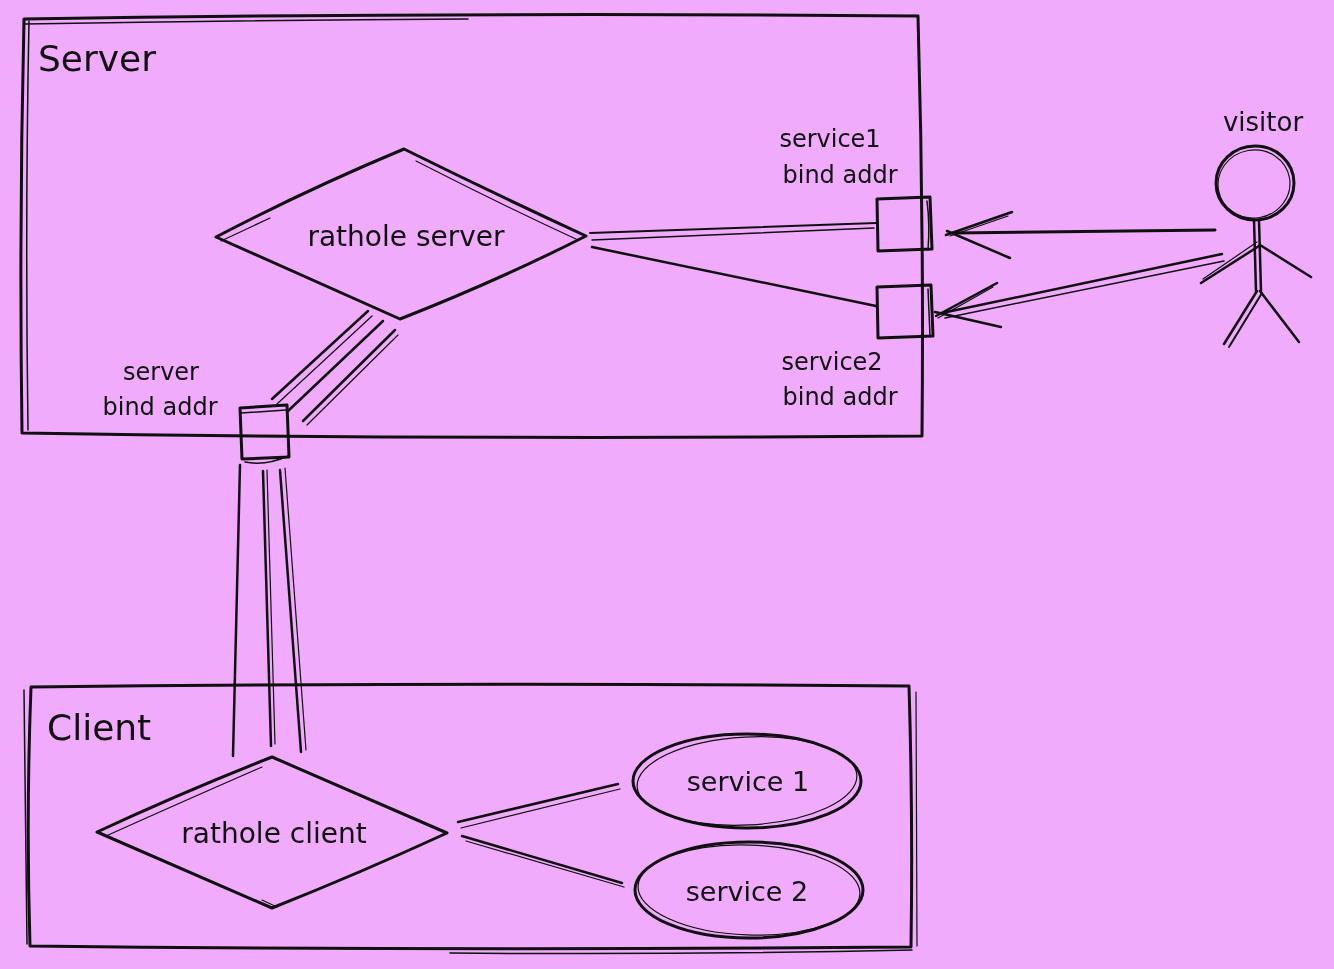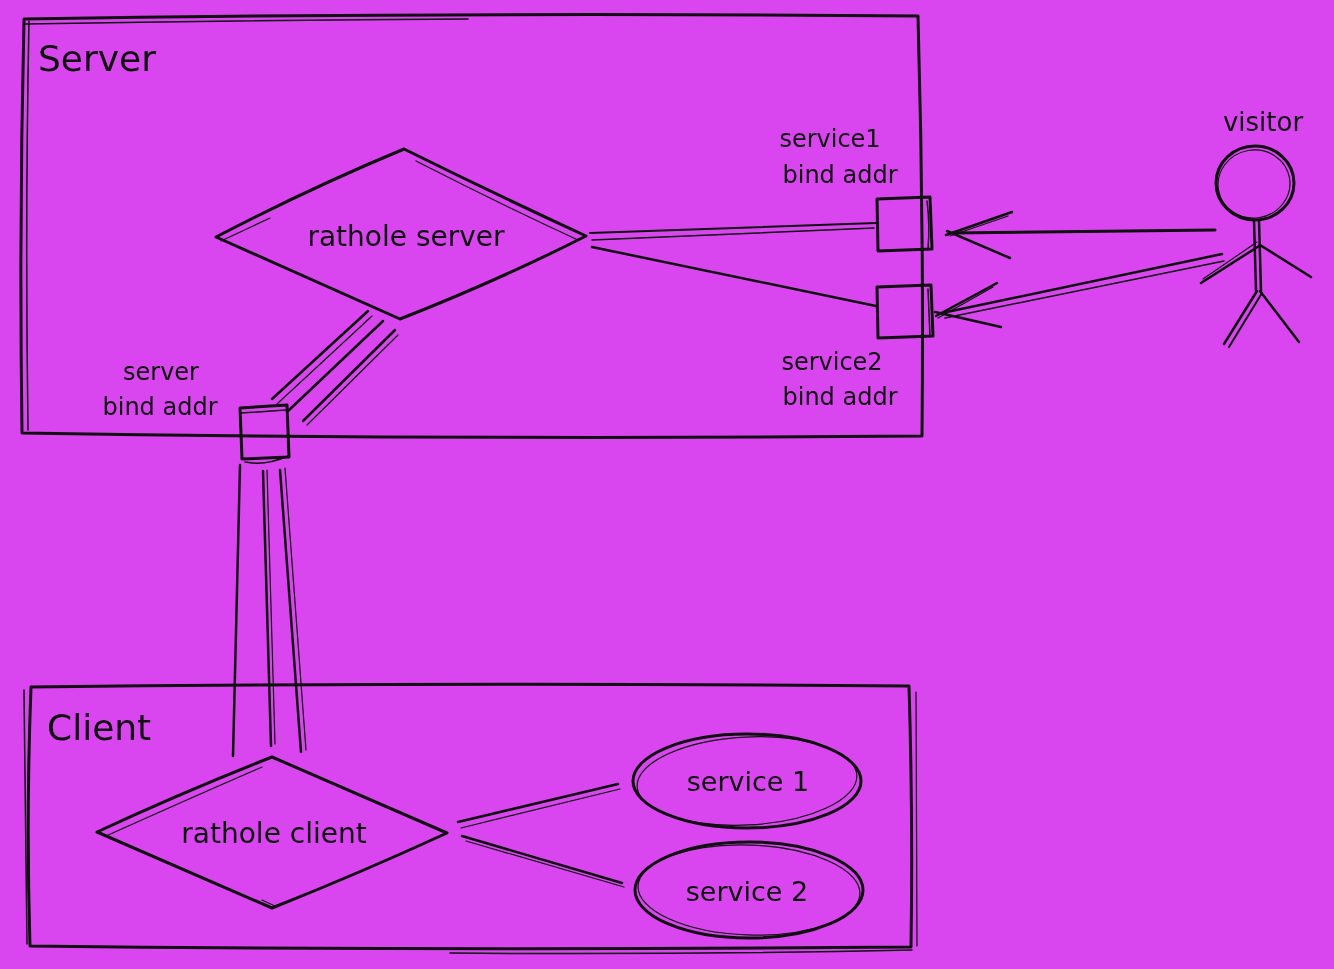--- a/index.html
+++ b/index.html
@@ -1,19 +1,19 @@
 <!DOCTYPE html>
 <html><head>
 <meta charset="utf-8">
 <style>
   html, body { margin:0; padding:0; background:#ffffff; }
   .canvas {
     position:relative;
     width:1334px; height:969px;
-    background:#d946ef;
+    background:#f0abfc;
     overflow:hidden;
   }
   svg { display:block; }
   path, ellipse, circle {
     stroke:#101010;
     fill:none;
     stroke-linecap:round;
     stroke-linejoin:round;
   }
   .s3  { stroke-width:3;   }

